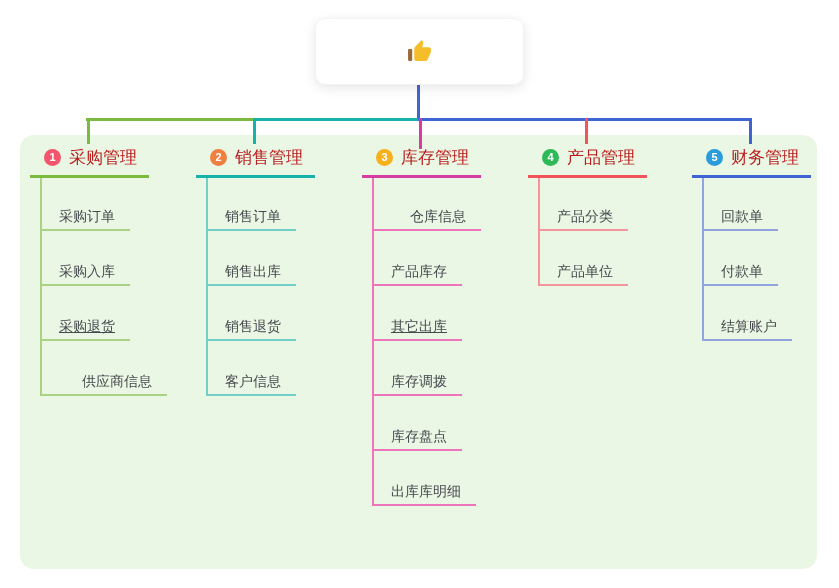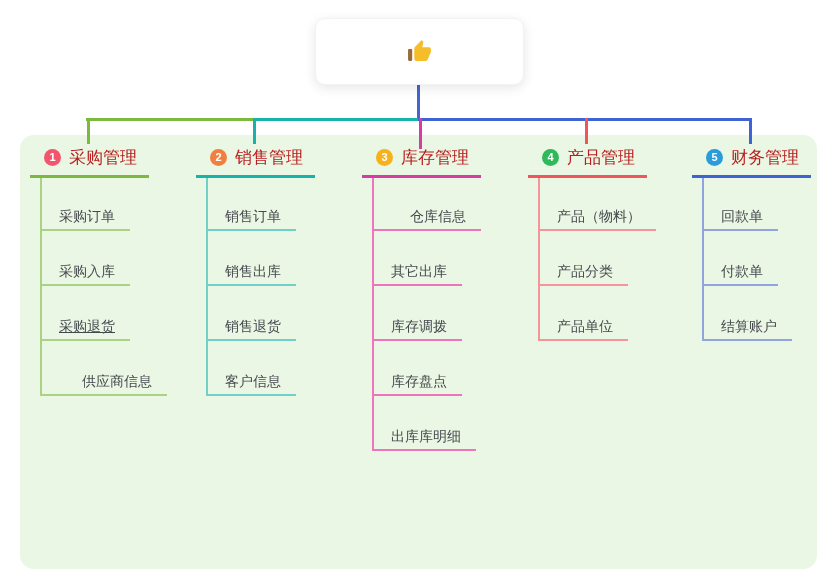--- a/index.html
+++ b/index.html
@@ -87,33 +87,33 @@
           <div class="child" style="border-bottom: 2px solid rgb(114, 207, 200);">客户信息</div>
         </div>
       </div>
       <div class="branch" style="left: 362px;">
         <div class="branch-title" style="border-bottom: 3px solid rgb(214, 61, 161);">
           <span class="badge" style="background: rgb(247, 177, 28);">3</span>
           <span class="branch-label">库存管理</span>
         </div>
         <div class="children" style="border-left: 2px solid rgb(238, 116, 187);">
           <div class="child" style="border-bottom: 2px solid rgb(238, 116, 187); padding-left: 36px;">仓库信息</div>
-          <div class="child" style="border-bottom: 2px solid rgb(238, 116, 187);">其它出库</div>
+          <div class="child" style="border-bottom: 2px solid rgb(238, 116, 187);">产品库存</div>
+          <div class="child" style="border-bottom: 2px solid rgb(238, 116, 187); text-decoration: underline;">其它出库</div>
           <div class="child" style="border-bottom: 2px solid rgb(238, 116, 187);">库存调拨</div>
           <div class="child" style="border-bottom: 2px solid rgb(238, 116, 187);">库存盘点</div>
           <div class="child" style="border-bottom: 2px solid rgb(238, 116, 187);">出库库明细</div>
         </div>
       </div>
       <div class="branch" style="left: 528px;">
         <div class="branch-title" style="border-bottom: 3px solid rgb(242, 84, 92);">
           <span class="badge" style="background: rgb(47, 185, 88);">4</span>
           <span class="branch-label">产品管理</span>
         </div>
         <div class="children" style="border-left: 2px solid rgb(245, 148, 154);">
-          <div class="child" style="border-bottom: 2px solid rgb(245, 148, 154);">产品（物料）</div>
           <div class="child" style="border-bottom: 2px solid rgb(245, 148, 154);">产品分类</div>
           <div class="child" style="border-bottom: 2px solid rgb(245, 148, 154);">产品单位</div>
         </div>
       </div>
       <div class="branch" style="left: 692px;">
         <div class="branch-title" style="border-bottom: 3px solid rgb(63, 99, 211);">
           <span class="badge" style="background: rgb(42, 156, 217);">5</span>
           <span class="branch-label">财务管理</span>
         </div>
         <div class="children" style="border-left: 2px solid rgb(146, 164, 222);">

